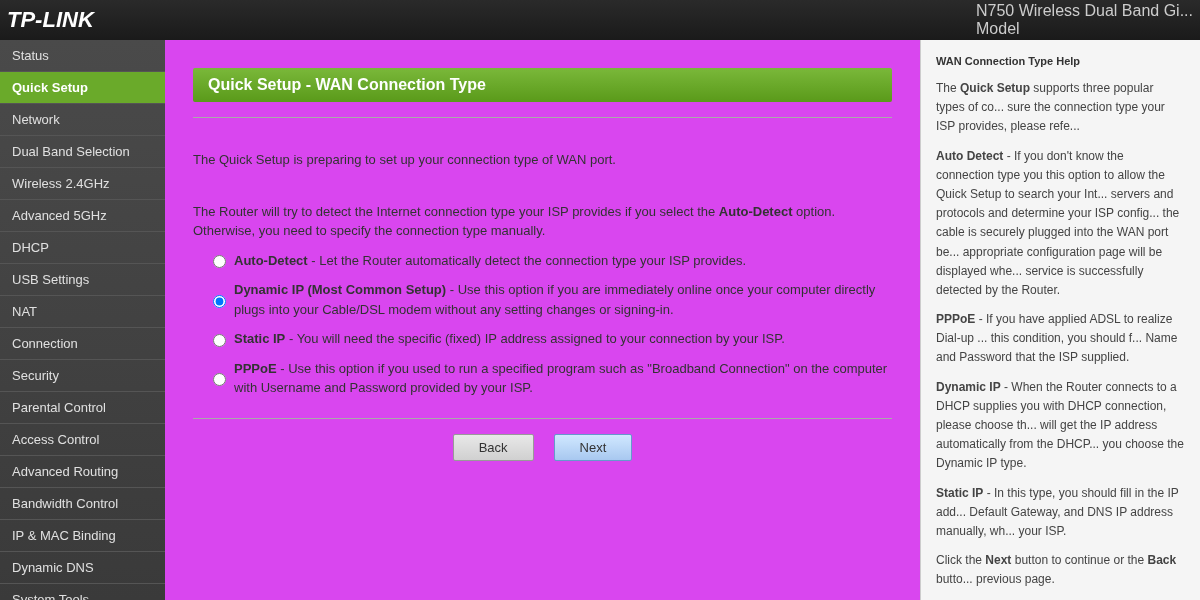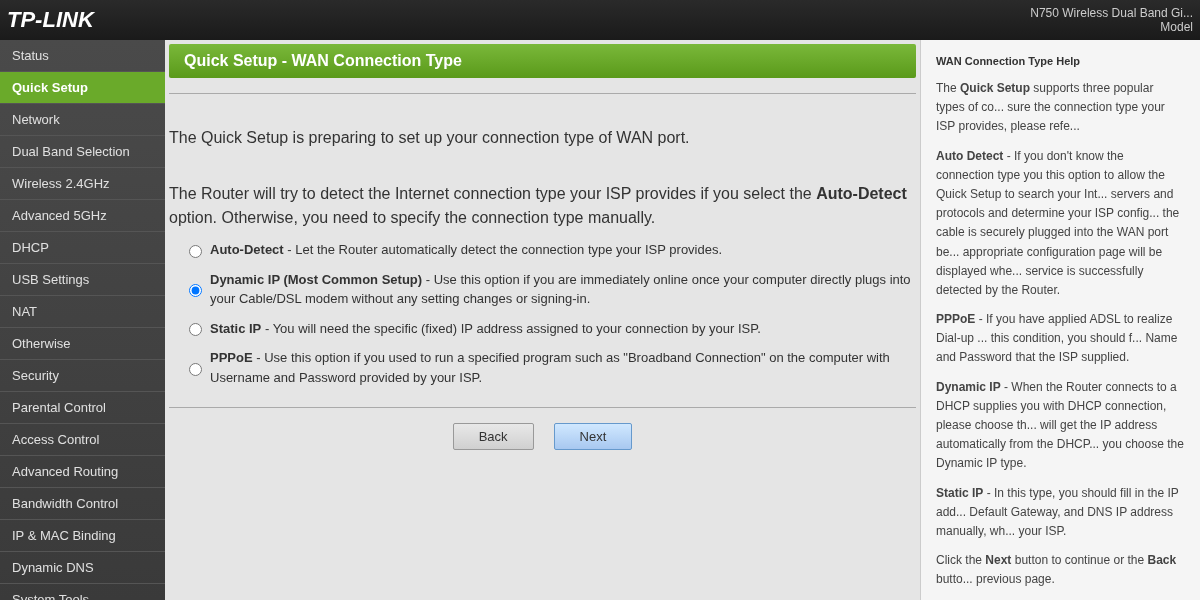--- a/index.html
+++ b/index.html
@@ -19,22 +19,22 @@
       align-items: center;
     }
     .logo-text {
       color: #ffffff;
       font-size: 22px;
       font-weight: bold;
       font-style: italic;
     }
     .model-text {
       color: #cccccc;
-      font-size: 12px;
-      text-align: right;
+      font-size: 16px;
+      text-align: left;
     }
 
     
     .main-layout {
       display: flex;
       height: 560px;
     }
 
     
     .sidebar {
@@ -51,43 +51,43 @@
     }
     .sidebar-item.active {
       background: #6aaa2a;
       color: #ffffff;
       font-weight: bold;
     }
 
     
     .content-area {
       flex: 1;
-      background: #e5e5e5;
+      background: #d946ef;
       overflow-y: auto;
-      padding: 4px;
+      padding: 28px;
     }
 
     .page-title-bar {
       background: linear-gradient(to bottom, #7ab83a, #5a9a1a);
       color: white;
       padding: 8px 15px;
       font-size: 16px;
       font-weight: bold;
       margin-bottom: 15px;
       border-radius: 2px;
     }
 
     .divider {
       border: none;
       border-top: 1px solid #aaa;
       margin: 10px 0;
     }
 
     .intro-text {
-      font-size: 16px;
+      font-size: 13px;
       color: #333;
       margin-bottom: 10px;
       line-height: 1.5;
       margin-top: 32px;
     }
 
     .option-list {
       margin: 10px 0 10px 20px;
     }
     .option-item {
@@ -178,21 +178,21 @@
   <div class="sidebar">
     <div class="sidebar-item">Status</div>
     <div class="sidebar-item active">Quick Setup</div>
     <div class="sidebar-item">Network</div>
     <div class="sidebar-item">Dual Band Selection</div>
     <div class="sidebar-item">Wireless 2.4GHz</div>
     <div class="sidebar-item">Advanced 5GHz</div>
     <div class="sidebar-item">DHCP</div>
     <div class="sidebar-item">USB Settings</div>
     <div class="sidebar-item">NAT</div>
-    <div class="sidebar-item">Otherwise</div>
+    <div class="sidebar-item">Connection</div>
     <div class="sidebar-item">Security</div>
     <div class="sidebar-item">Parental Control</div>
     <div class="sidebar-item">Access Control</div>
     <div class="sidebar-item">Advanced Routing</div>
     <div class="sidebar-item">Bandwidth Control</div>
     <div class="sidebar-item">IP &amp; MAC Binding</div>
     <div class="sidebar-item">Dynamic DNS</div>
     <div class="sidebar-item">System Tools</div>
   </div>
 

